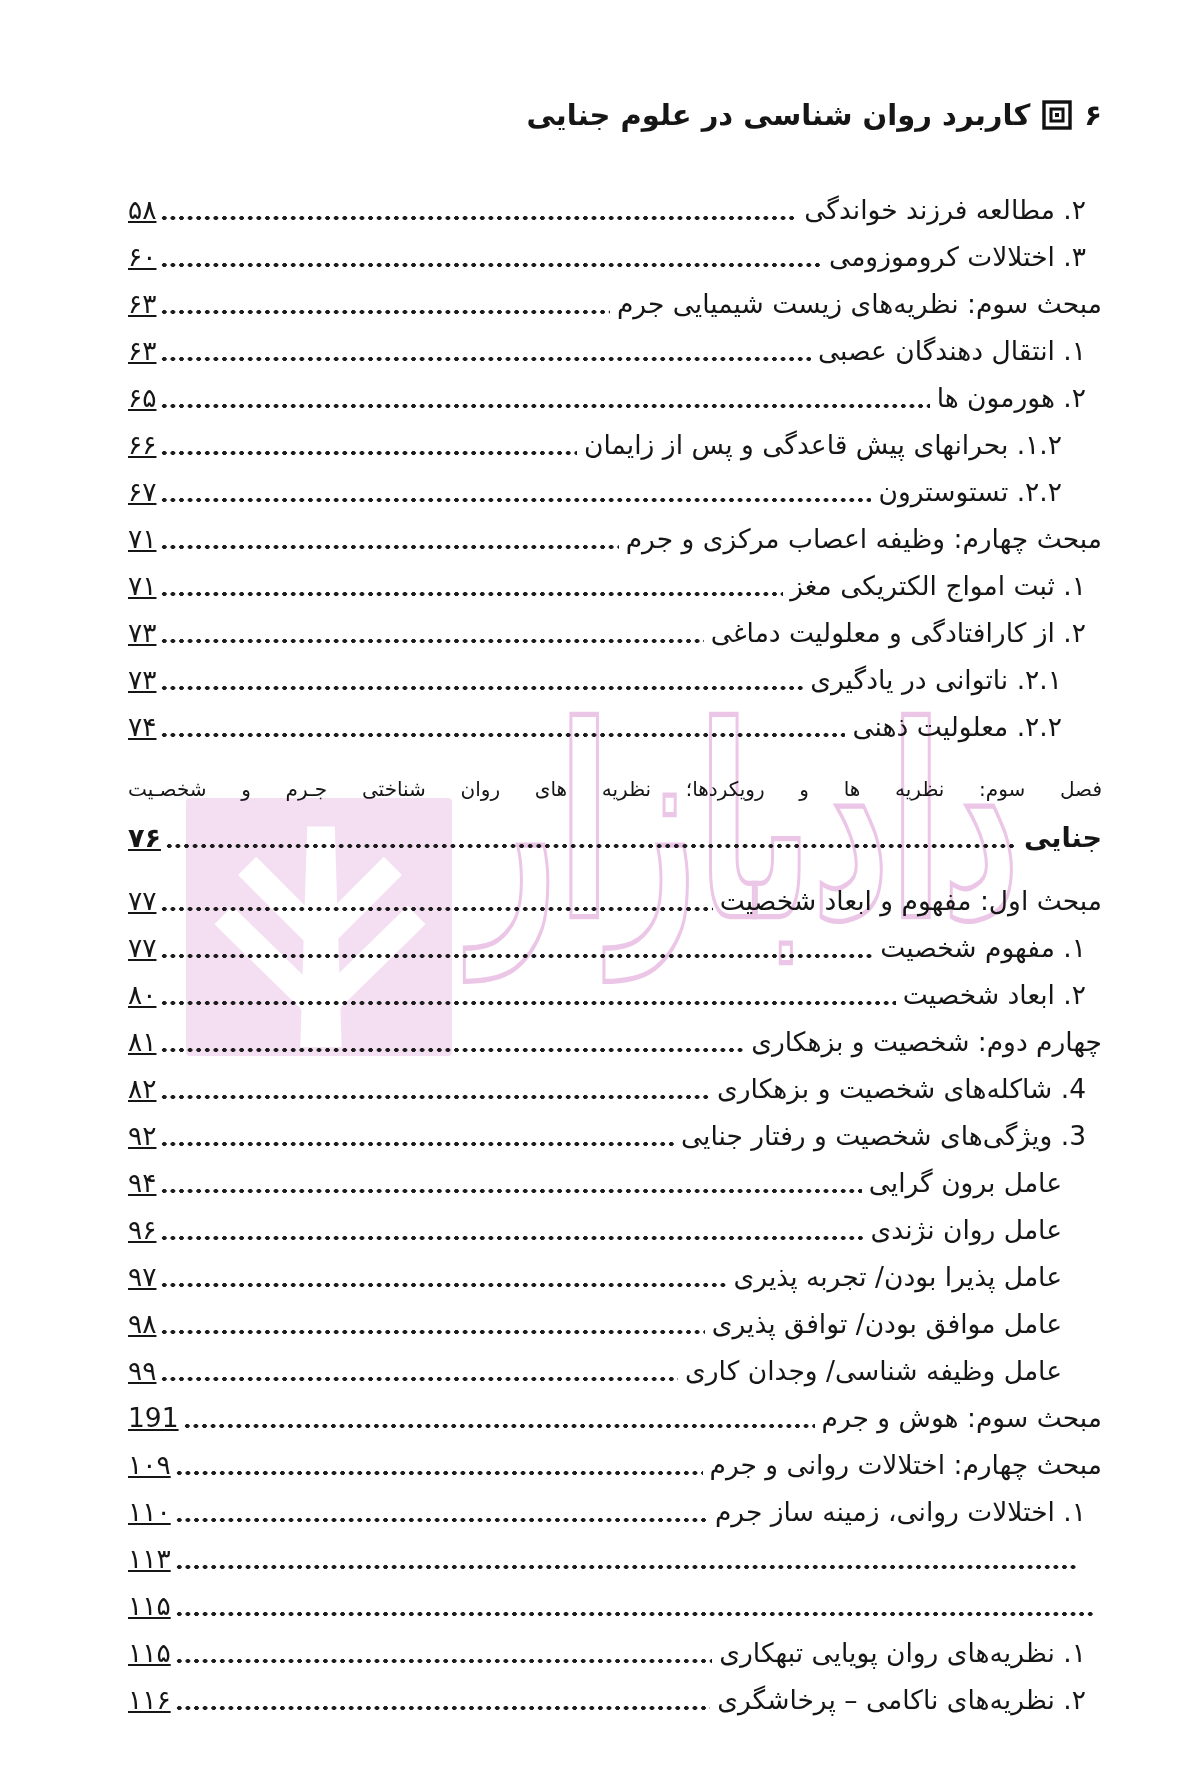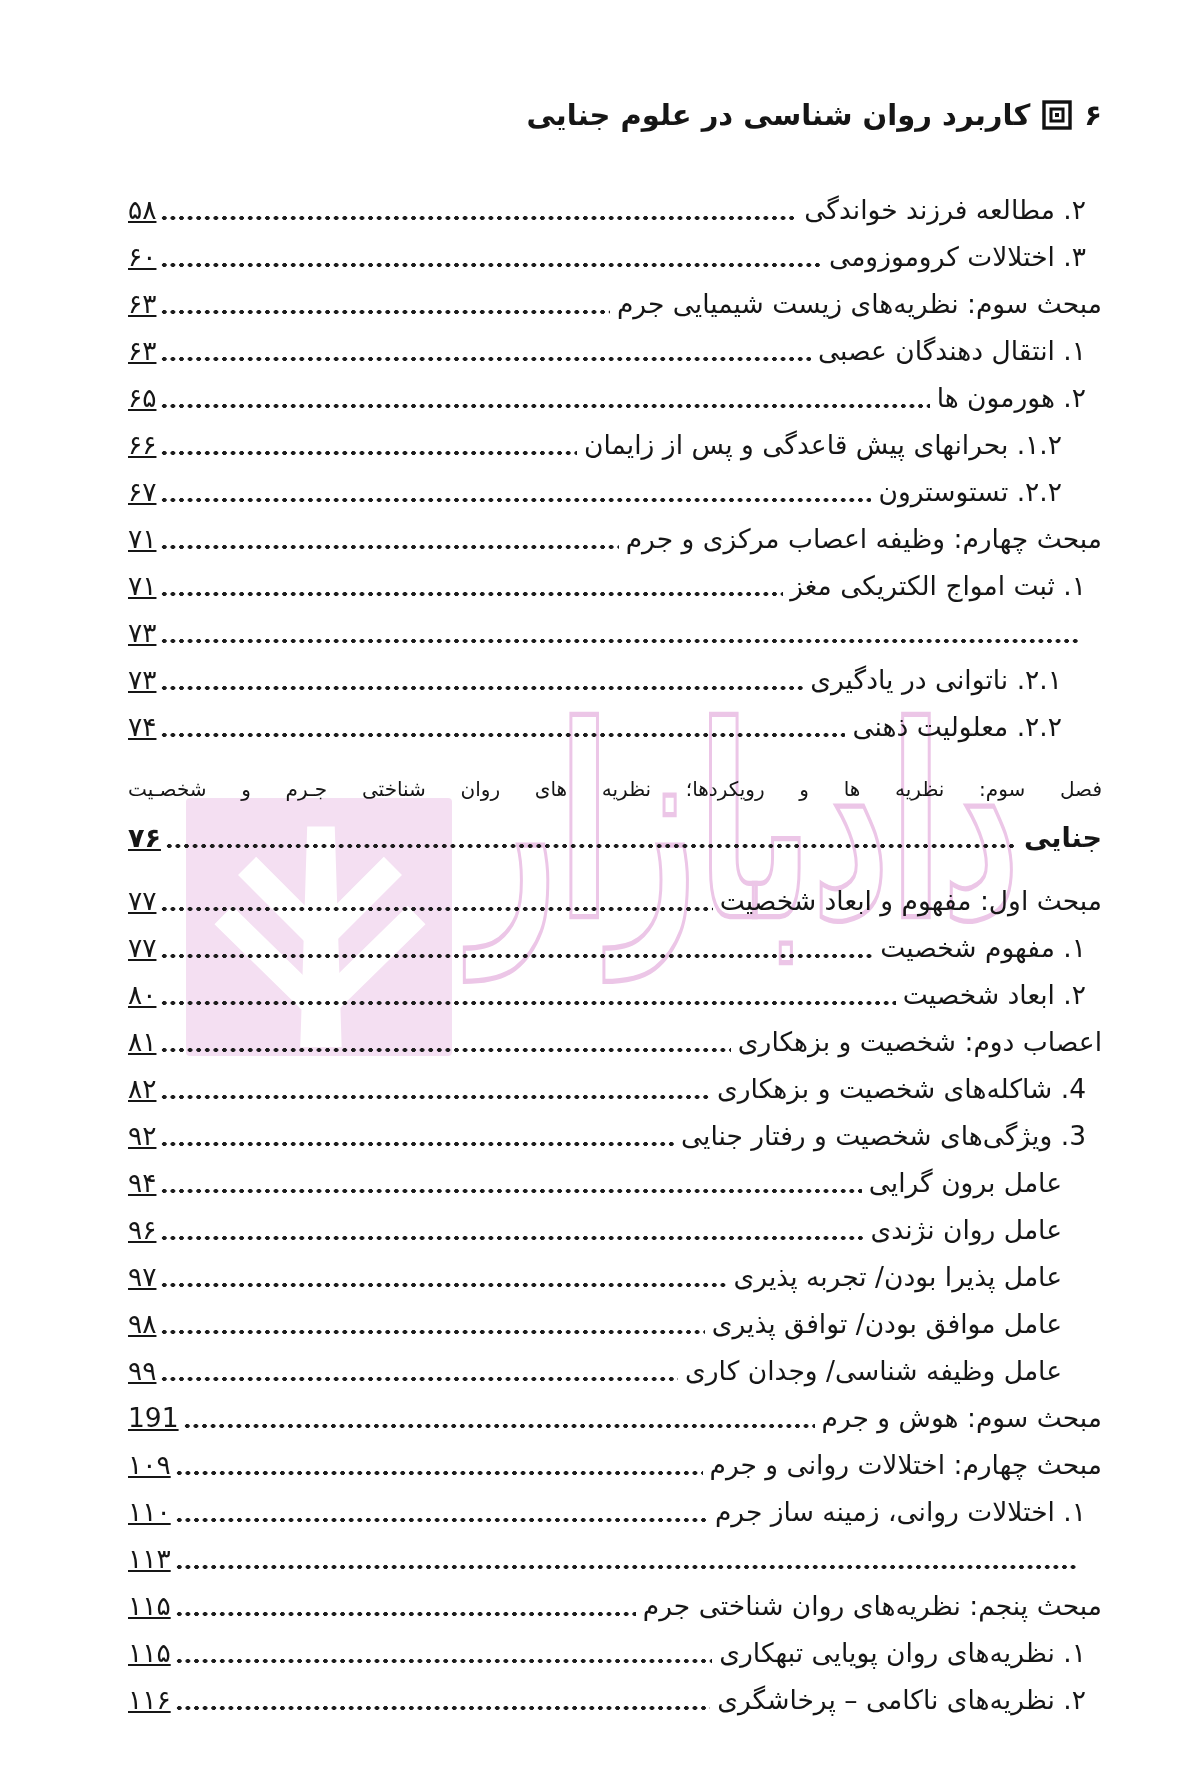--- a/index.html
+++ b/index.html
@@ -137,20 +137,21 @@
     <span class="n">۷۱</span>
   </div>
 
   <div class="row lvl1">
     <span class="t">۱. ثبت امواج الکتریکی مغز</span>
     <span class="dots"></span>
     <span class="n">۷۱</span>
   </div>
 
   <div class="row lvl1">
+    <span class="t">۲. از کارافتادگی و معلولیت دماغی</span>
     <span class="dots"></span>
     <span class="n">۷۳</span>
   </div>
 
   <div class="row lvl2">
     <span class="t">۲.۱. ناتوانی در یادگیری</span>
     <span class="dots"></span>
     <span class="n">۷۳</span>
   </div>
 
@@ -183,21 +184,21 @@
     <span class="n">۷۷</span>
   </div>
 
   <div class="row lvl1">
     <span class="t">۲. ابعاد شخصیت</span>
     <span class="dots"></span>
     <span class="n">۸۰</span>
   </div>
 
   <div class="row lvl0">
-    <span class="t">اعصاب دوم: شخصیت و بزهکاری</span>
+    <span class="t">چهارم دوم: شخصیت و بزهکاری</span>
     <span class="dots"></span>
     <span class="n">۸۱</span>
   </div>
 
   <div class="row lvl1">
     <span class="t">4. شاکله‌های شخصیت و بزهکاری</span>
     <span class="dots"></span>
     <span class="n">۸۲</span>
   </div>
 
@@ -254,21 +255,20 @@
     <span class="dots"></span>
     <span class="n">۱۱۰</span>
   </div>
 
   <div class="row lvl1">
     <span class="dots"></span>
     <span class="n">۱۱۳</span>
   </div>
 
   <div class="row lvl0">
-    <span class="t">مبحث پنجم: نظریه‌های روان شناختی جرم</span>
     <span class="dots"></span>
     <span class="n">۱۱۵</span>
   </div>
 
   <div class="row lvl1">
     <span class="t">۱. نظریه‌های روان پویایی تبهکاری</span>
     <span class="dots"></span>
     <span class="n">۱۱۵</span>
   </div>
 

